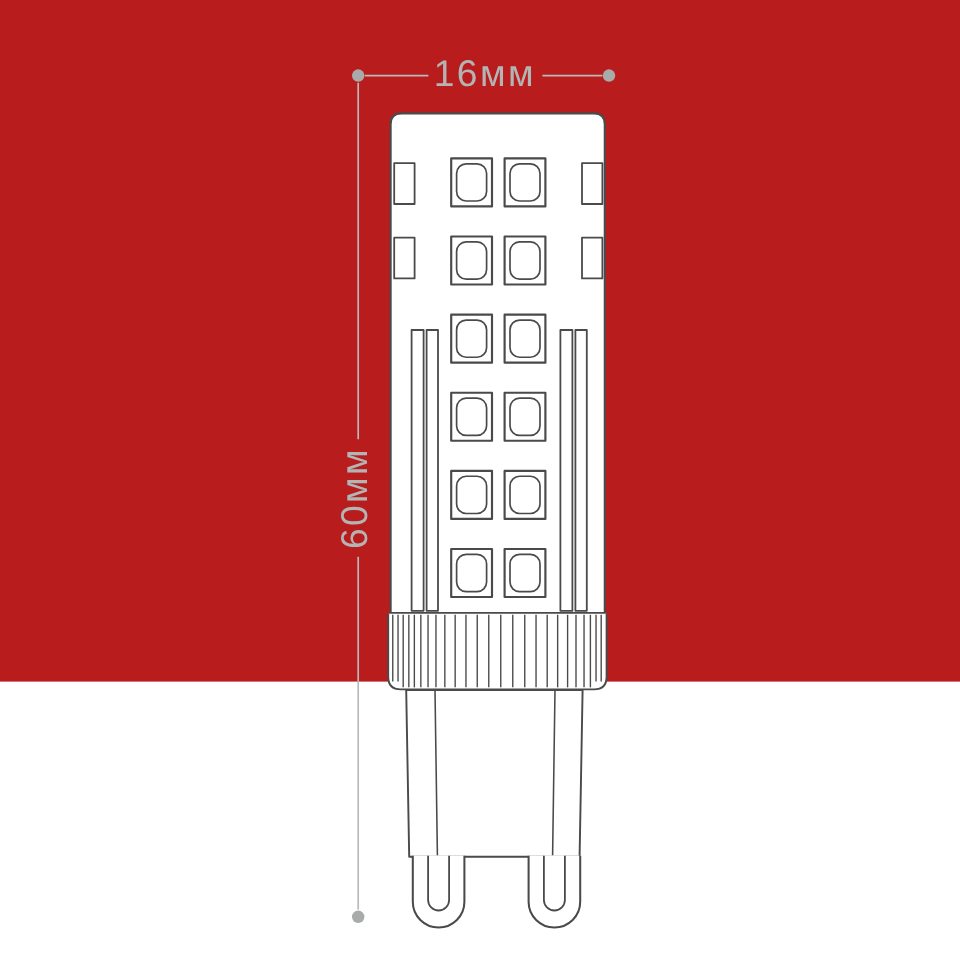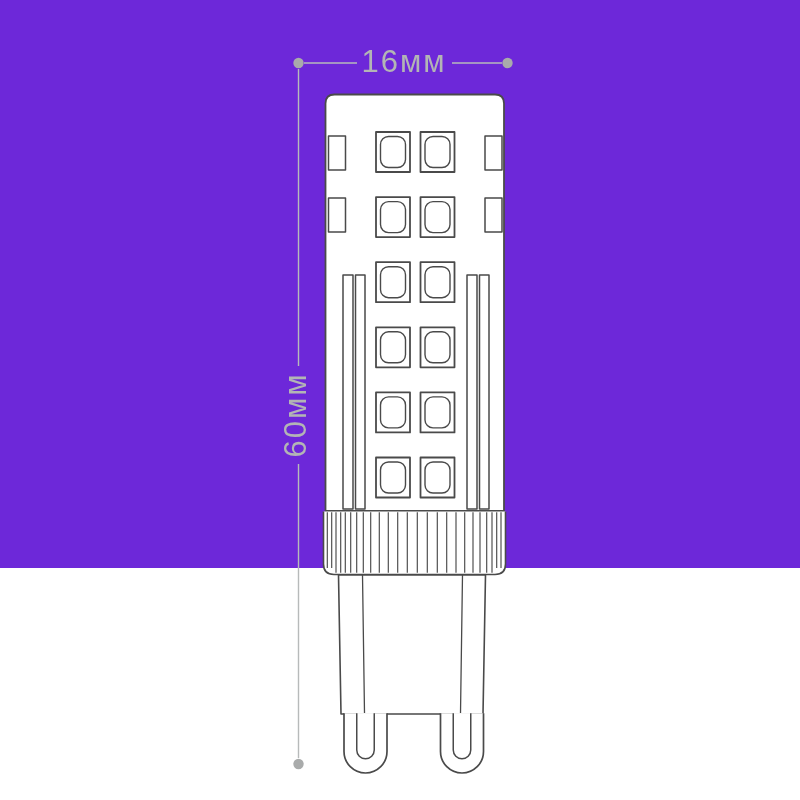--- a/index.html
+++ b/index.html
@@ -5,21 +5,21 @@
   html,body{margin:0;padding:0;}
   body{
     width:800px;height:800px;
     font-family:"Liberation Sans", sans-serif;
     background:#ffffff;
     overflow:hidden;
   }
   .stage{
     position:relative;
     width:800px;height:568px;
-    background:#6d28d9;
+    background:#b91c1c;
   }
   svg{position:absolute;left:0;top:0;}
   .dim-label{
     position:absolute;
     font-size:31px;
     letter-spacing:2px;
     color:#b3b5b5;
     white-space:nowrap;
     user-select:none;
   }

